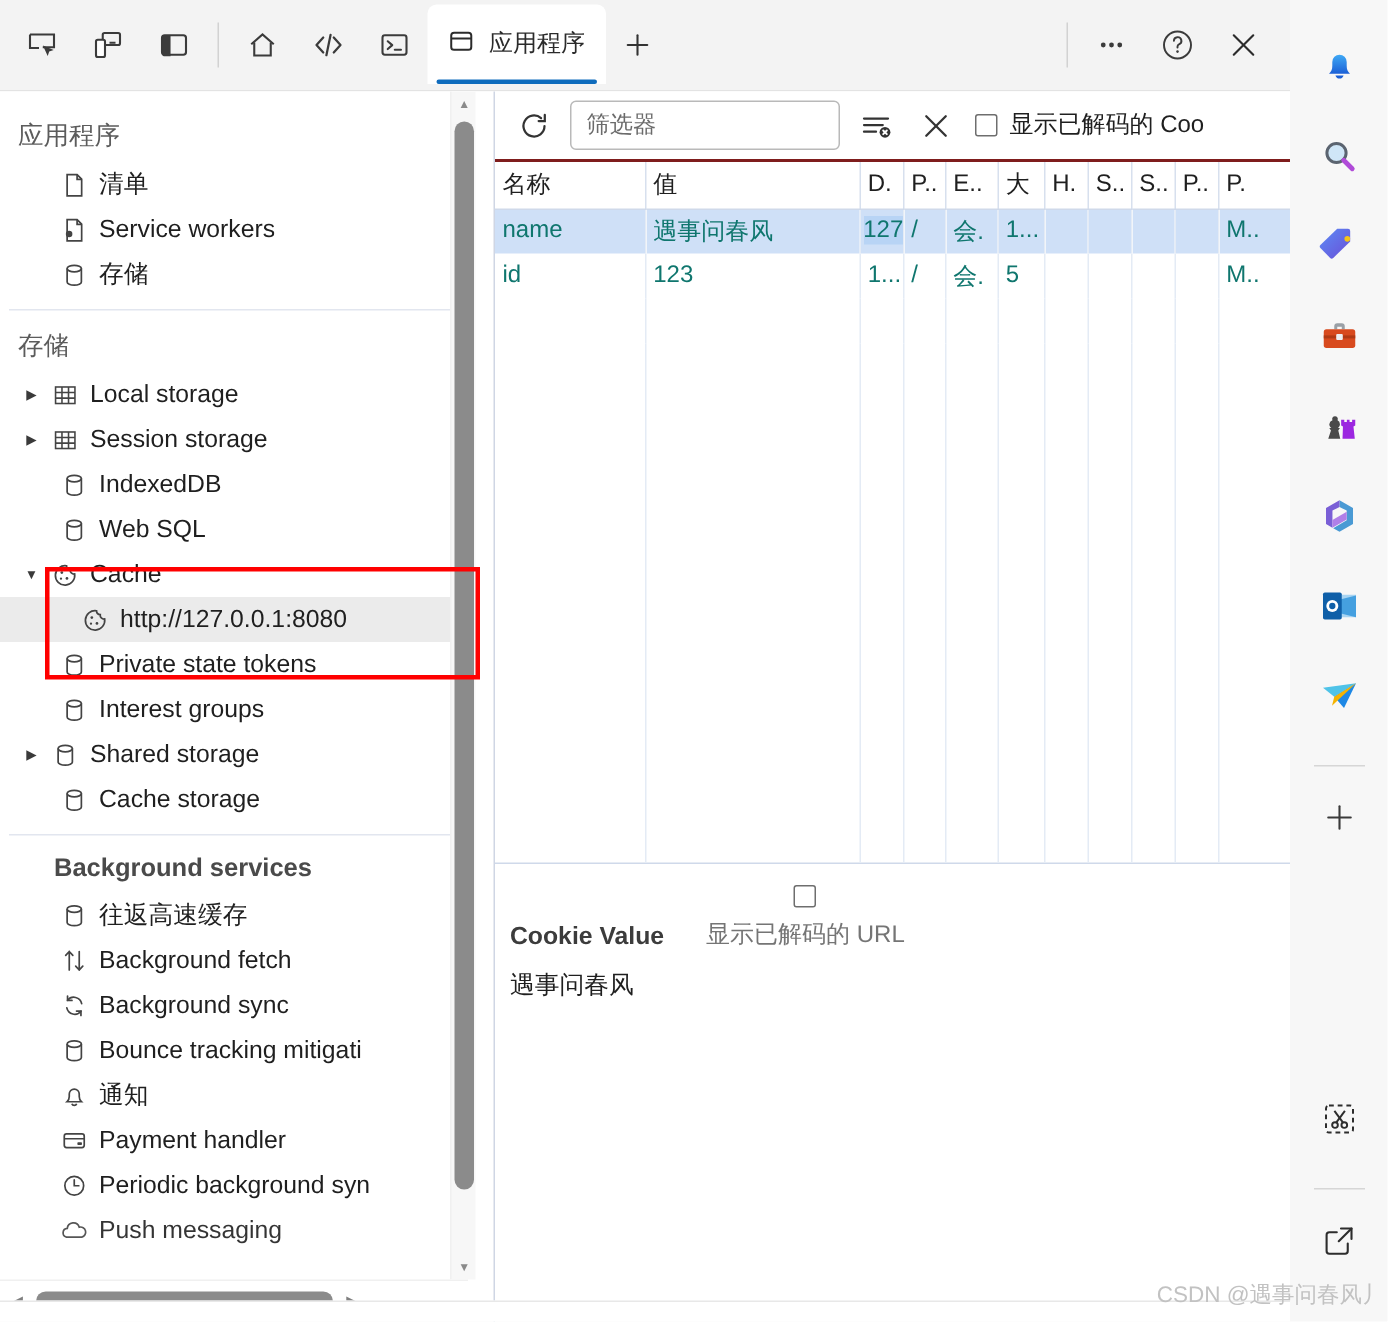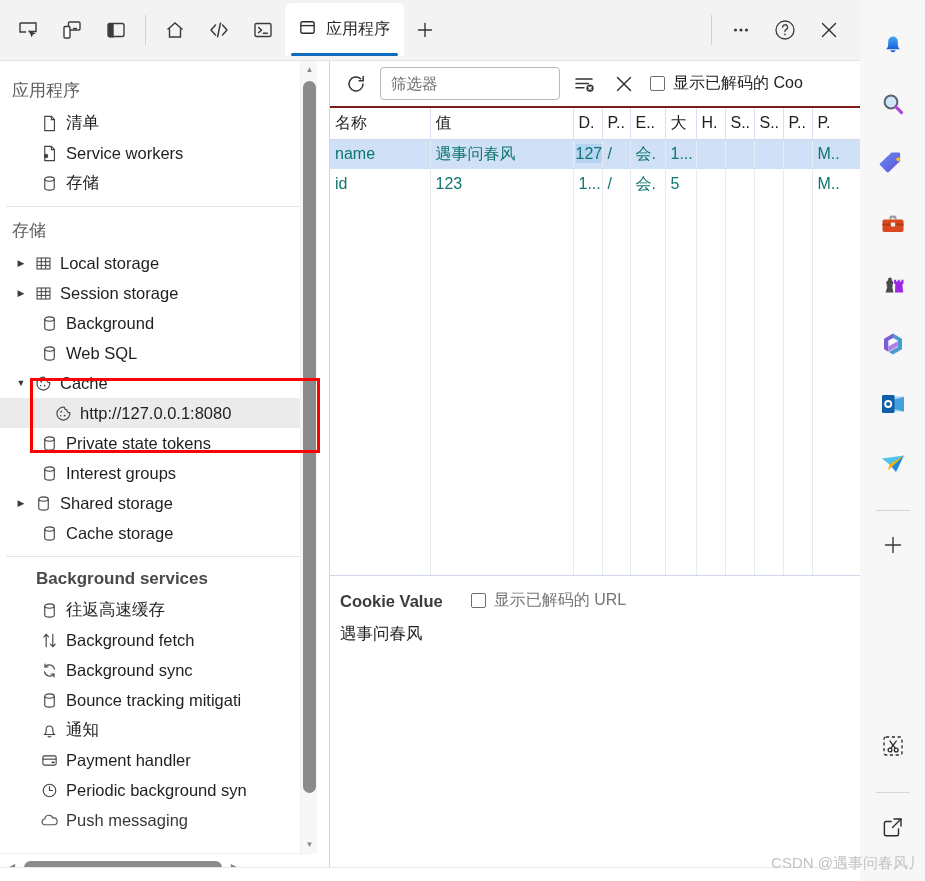--- a/index.html
+++ b/index.html
@@ -299,21 +299,21 @@
   .ck-detail {
     padding: 14px 0 0 10px;
     background: #fff;
   }
   .ck-detail-head {
     display: flex; align-items: flex-end; gap: 28px;
   }
   .ck-detail-title {
     font-size: 16.5px; font-weight: bold; color: #3c3c3c;
   }
-  .ck-detail-chk { display: flex; align-items: center; gap: 8px; cursor: pointer; }
+  .ck-detail-chk { display: flex; align-items: center; gap: 8px; cursor: pointer; flex-direction: column; }
   .ck-detail-chk-label { font-size: 16px; color: #757575; }
   .ck-detail-value {
     margin-top: 12px;
     font-size: 16.5px; color: #1f1f1f;
   }
 
   
   .watermark {
     position: absolute;
     right: 2px; bottom: 8px;
@@ -500,21 +500,21 @@
             <span class="tree-label">Session storage</span>
           </div>
 
           <div class="tree-row indent-2">
             <span class="tree-icon">
               <svg width="19" height="19" viewBox="0 0 20 20" fill="none" stroke="#444" stroke-width="1.2">
                 <ellipse cx="10" cy="5.3" rx="5" ry="2.3"></ellipse>
                 <path d="M5 5.3v9.4c0 1.3 2.2 2.3 5 2.3s5-1 5-2.3V5.3"></path>
               </svg>
             </span>
-            <span class="tree-label">Background</span>
+            <span class="tree-label">IndexedDB</span>
           </div>
 
           <div class="tree-row indent-2">
             <span class="tree-icon">
               <svg width="19" height="19" viewBox="0 0 20 20" fill="none" stroke="#444" stroke-width="1.2">
                 <ellipse cx="10" cy="5.3" rx="5" ry="2.3"></ellipse>
                 <path d="M5 5.3v9.4c0 1.3 2.2 2.3 5 2.3s5-1 5-2.3V5.3"></path>
               </svg>
             </span>
             <span class="tree-label">Web SQL</span>

